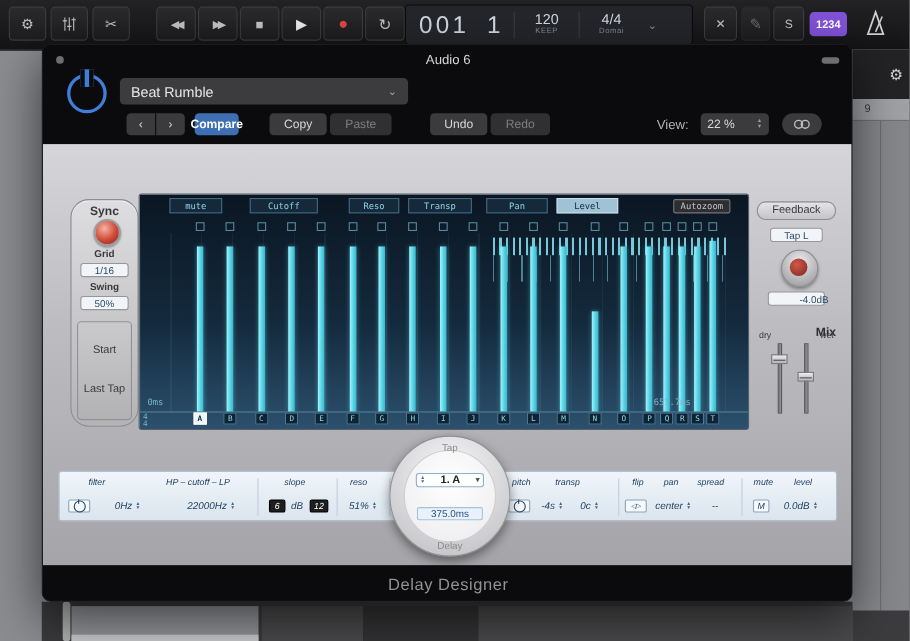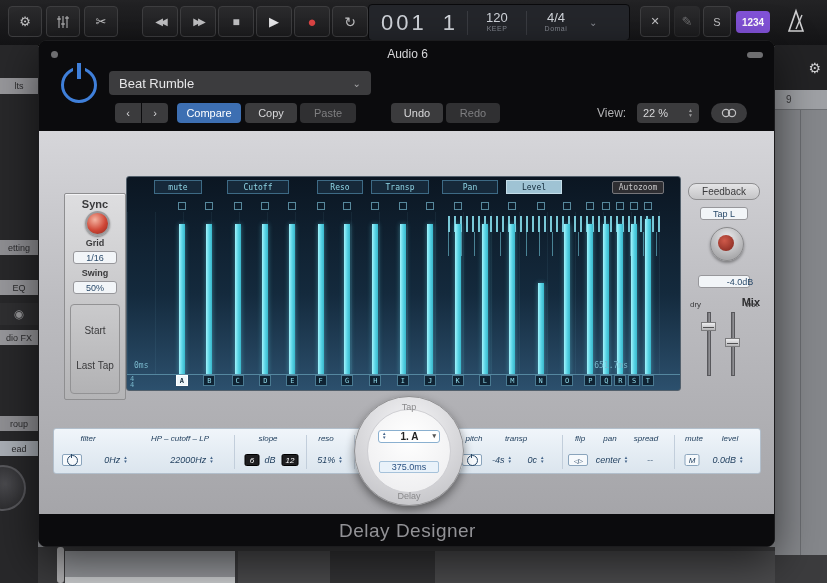--- a/index.html
+++ b/index.html
@@ -31,24 +31,24 @@
   .pwr-big{left:22px;top:26px;width:30px;height:30px;border:3px solid #3f7fd9;border-radius:50%;}
   .pwr-big::before{content:"";position:absolute;left:50%;top:-7px;transform:translateX(-50%);width:4px;height:16px;background:#3f7fd9;border-left:4px solid #0b0b0d;border-right:4px solid #0b0b0d;}
   .preset{left:70px;top:30px;width:262px;height:24px;background:#3c3c3e;border-radius:4px;color:#e6e6e8;font-size:13px;display:flex;align-items:center;padding:0 10px;box-sizing:border-box;justify-content:space-between;}
   .hbtn{top:62px;height:20px;border-radius:4px;background:#3b3b3d;color:#d8d8da;font-size:11px;display:flex;align-items:center;justify-content:center;box-sizing:border-box;}
   .hbtn.blue{background:#3d6fb2;color:#fff;}
   .hbtn.dis{background:#303032;color:#7f7f81;}
   .viewlabel{top:65px;color:#b2b2b4;font-size:12px;}
   .stepcol{display:flex;flex-direction:column;line-height:5px;font-size:5px;color:#9a9a9c;margin-left:4px;}
 
   .pbody{left:0;top:90px;width:737px;height:383px;background:linear-gradient(180deg,#d6d6da 0%,#bcbcc0 45%,#a5a5a9 100%);}
-  .pfoot{left:0;top:473px;width:737px;height:34px;background:#0b0b0d;display:flex;align-items:center;justify-content:center;color:#929296;font-size:19px;letter-spacing:.5px;}
-
-  
-  .syncpanel{left:25px;top:50px;width:62px;height:207px;background:linear-gradient(#dedee0,#b4b4b6);border:1px solid #8e8e90;border-radius:2px;box-shadow:inset 0 1px 0 #f4f4f6;box-sizing:border-box;margin-top:12px;}
+  .pfoot{left:0;top:473px;width:737px;height:34px;background:#0b0b0d;display:flex;align-items:center;justify-content:center;color:#929296;font-size:15px;letter-spacing:.5px;}
+
+  
+  .syncpanel{left:25px;top:50px;width:62px;height:207px;background:linear-gradient(#dedee0,#b4b4b6);border:1px solid #8e8e90;border-radius:17px;box-shadow:inset 0 1px 0 #f4f4f6;box-sizing:border-box;}
   .sp-label{width:100%;text-align:center;color:#3a3a3c;font-size:10px;font-weight:bold;}
   .pill{background:#f2f5f8;border:1px solid #97979b;border-radius:3px;color:#2a4a6a;font-size:9px;display:flex;align-items:center;justify-content:center;box-sizing:border-box;}
   .knob-s{left:20px;top:17px;width:21px;height:21px;border-radius:50%;background:radial-gradient(circle at 38% 32%,#f4b4a2,#cf4736 55%,#8e261c);border:2px solid #9b9b9d;box-shadow:0 1px 2px rgba(0,0,0,.4);}
   .startbox{left:5px;top:110px;width:50px;height:90px;background:linear-gradient(#cacacc,#b2b2b4);border:1px solid #929294;border-radius:4px;box-sizing:border-box;}
 
   
   .display{left:87px;top:45px;width:555px;height:215px;background:linear-gradient(180deg,#0b1622 0%,#142a3d 55%,#2c506d 100%);border:1px solid #53606c;border-radius:3px;box-sizing:border-box;overflow:hidden;}
   .gridlines{left:0;top:35px;width:555px;height:162px;background:repeating-linear-gradient(90deg,rgba(130,200,220,.07) 0 1px,transparent 1px 28px);}
   .dtab{top:3px;height:14px;background:#16293a;border:1px solid #3d6a85;color:#8fd4e4;font-size:8px;display:flex;align-items:center;justify-content:center;box-sizing:border-box;font-family:"DejaVu Sans Mono",monospace;}
   .dtab.active{background:#9fc3d4;color:#0f2737;border-color:#c4dde8;}
@@ -164,44 +164,20 @@
         <span>1234</span>
       </div>
     <div class="abs" style="left:786px;top:8px;">
       <svg width="26" height="28">
           <path d="M10 3 L17 23 H3 Z" fill="none" stroke="#cfcfd1" stroke-width="1.6"></path>
           <line x1="10" y1="21" x2="16" y2="7" stroke="#cfcfd1" stroke-width="1.4"></line>
         </svg>
     </div>
   </div>
 
-  <div class="abs leftstrip">
-    <div class="abs lrow" style="top:33px;height:16px;background:#97979b;">
-        <span>lts</span>
-      </div>
-    <div class="abs lrow" style="top:195px;height:15px;background:#8f8f93;">
-        <span>etting</span>
-      </div>
-    <div class="abs lrow" style="top:235px;height:15px;background:#97979b;">
-        <span>EQ</span>
-      </div>
-    <div class="abs lrow" style="top:258px;height:22px;background:#2f2f31;color:#9a9a9c;font-size:12px;">
-        <span>◉</span>
-      </div>
-    <div class="abs lrow" style="top:285px;height:15px;background:#97979b;">
-        <span>dio FX</span>
-      </div>
-    <div class="abs lrow" style="top:371px;height:15px;background:#8f8f93;">
-        <span>roup</span>
-      </div>
-    <div class="abs lrow" style="top:396px;height:15px;background:#a9aeb5;">
-        <span>ead</span>
-      </div>
-    <div class="abs" style="left:-20px;top:420px;width:42px;height:42px;border-radius:50%;background:radial-gradient(circle at 55% 40%,#4a4a4e,#242426);border:2px solid #58585c;"></div>
-  </div>
 
   <div class="abs rightstrip">
     <div class="abs" style="left:0;top:0;width:52px;height:45px;background:#232325;display:flex;align-items:center;justify-content:flex-end;padding-right:6px;box-sizing:border-box;color:#d2d2d4;font-size:14px;">
         <span>⚙</span>
       </div>
     <div class="abs" style="left:0;top:45px;width:52px;height:20px;background:#9fa1a5;border-bottom:1px solid #6e7074;color:#3a3a3c;font-size:10px;display:flex;align-items:center;padding-left:11px;box-sizing:border-box;">
         <span>9</span>
       </div>
     <div class="abs" style="left:25px;top:65px;width:1px;height:445px;background:#6a6c70;"></div>
     <div class="abs" style="left:0;top:510px;width:52px;height:28px;background:#3c3c3e;"></div>
@@ -227,21 +203,21 @@
       <div class="abs preset">
         <span>Beat Rumble</span>
         <span style="color:#a8a8aa;font-size:10px;">⌄</span>
       </div>
       <div class="abs hbtn" style="left:76px;width:26px;border-radius:4px 0 0 4px;">
           <span>‹</span>
         </div>
       <div class="abs hbtn" style="left:103px;width:26px;border-radius:0 4px 4px 0;">
           <span>›</span>
         </div>
-      <div class="abs hbtn blue" style="left:138px;width:64px;">Compare</div>
+      <div class="abs hbtn blue" style="left:138px;width:40px;font-weight:bold;">Compare</div>
       <div class="abs hbtn" style="left:206px;width:52px;">Copy</div>
       <div class="abs hbtn dis" style="left:261px;width:56px;">Paste</div>
       <div class="abs hbtn" style="left:352px;width:52px;">Undo</div>
       <div class="abs hbtn dis" style="left:407px;width:54px;">Redo</div>
       <div class="abs viewlabel" style="left:558px;">View:</div>
       <div class="abs hbtn" style="left:598px;width:62px;justify-content:space-between;padding:0 6px;">
         <span>22 %</span>
         <span class="stepcol">
             <span>▲</span>
             <span>▼</span>
@@ -368,21 +344,21 @@
         <div class="abs timelabel" style="left:84.5%;top:184px;">651.7ms</div>
         <div class="abs gridsig" style="left:3px;top:199px;">
           <div>4</div>
           <div>4</div>
         </div>
       </div>
 
       <div class="abs fb-btn">Feedback</div>
       <div class="abs pill" style="left:661px;top:76px;width:48px;height:13px;">Tap L</div>
       <div class="abs knob-b"></div>
-      <div class="abs pill" style="left:659px;top:144px;width:52px;height:13px;padding-left:32px;">-4.0dB</div>
+      <div class="abs pill" style="left:659px;top:134px;width:52px;height:13px;padding-left:32px;">-4.0dB</div>
 
       <div class="abs" style="left:649px;top:165px;width:72px;height:14px;">
         <span class="abs" style="left:2px;top:4px;font-size:8px;color:#3a3a3c;">dry</span>
         <span class="abs" style="left:0;width:72px;text-align:right;font-size:11px;font-weight:bold;color:#2e2e30;">Mix</span>
         <span class="abs" style="right:2px;top:4px;font-size:8px;color:#3a3a3c;">wet</span>
       </div>
       <div class="abs slider-track" style="left:668px;"></div>
       <div class="abs slider-track" style="left:692px;"></div>
       <div class="abs slider-handle" style="left:662px;top:191px;"></div>
       <div class="abs slider-handle" style="left:686px;top:207px;"></div>

